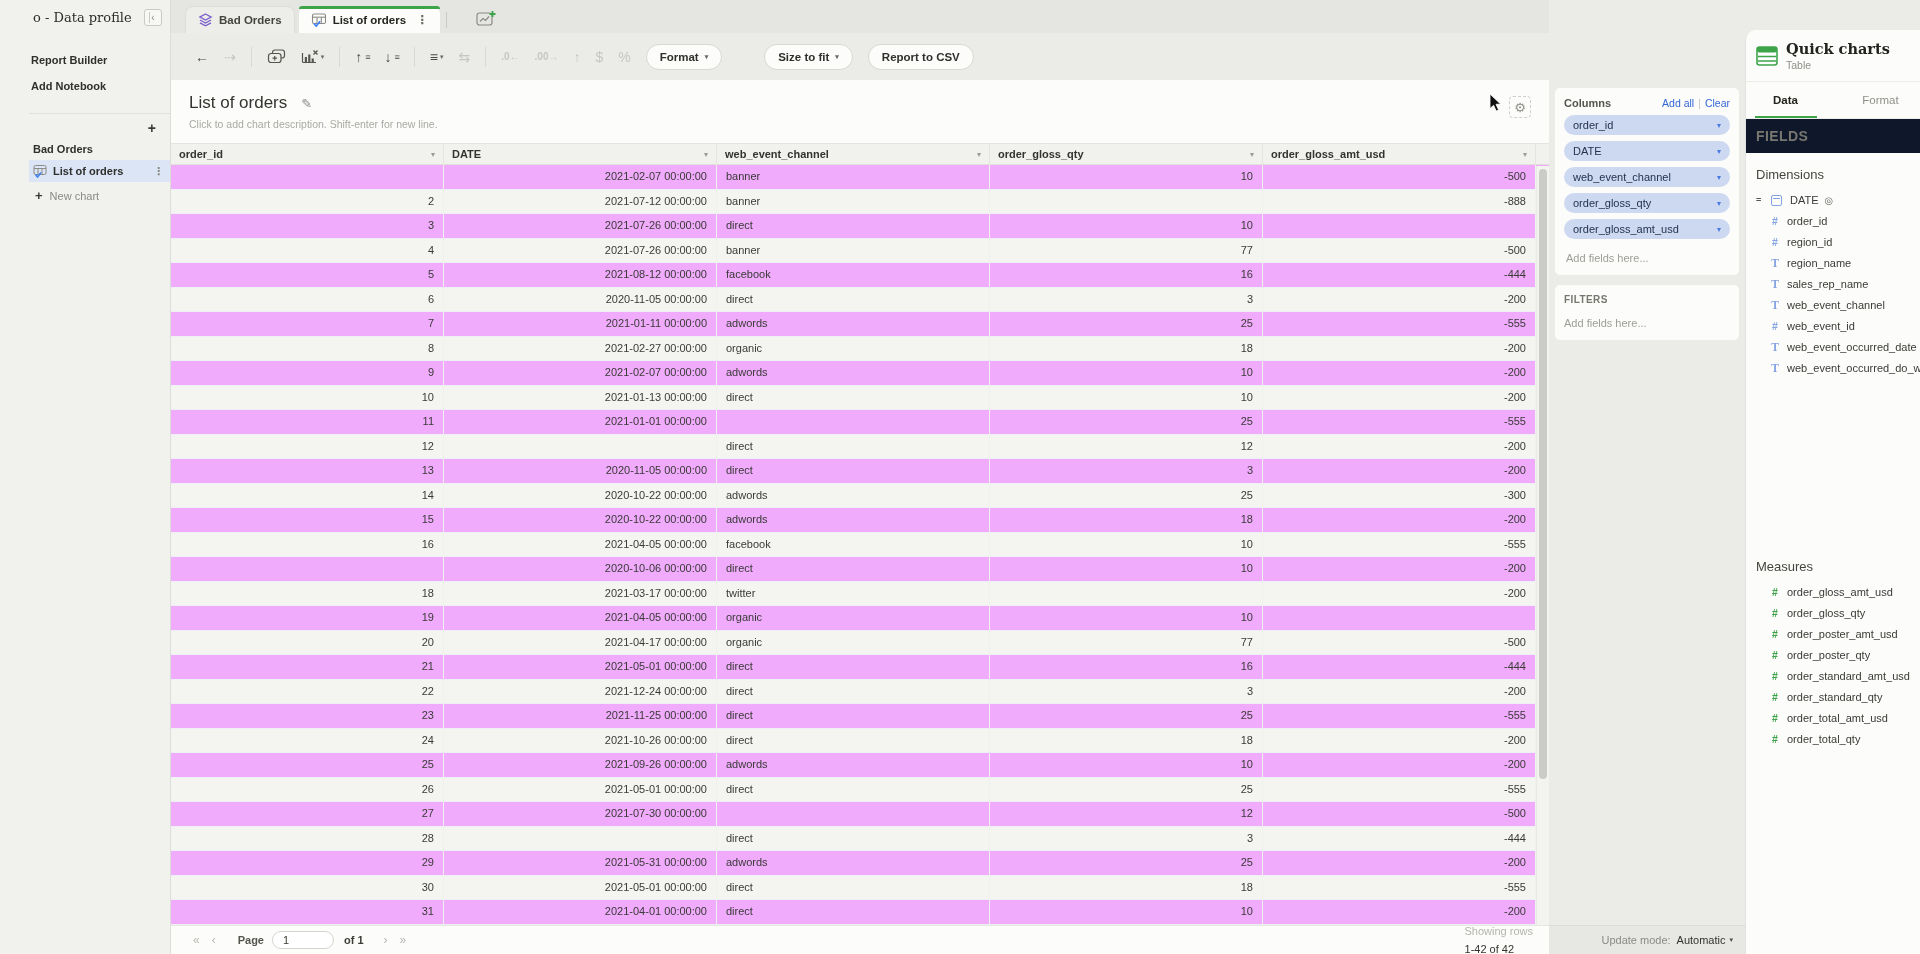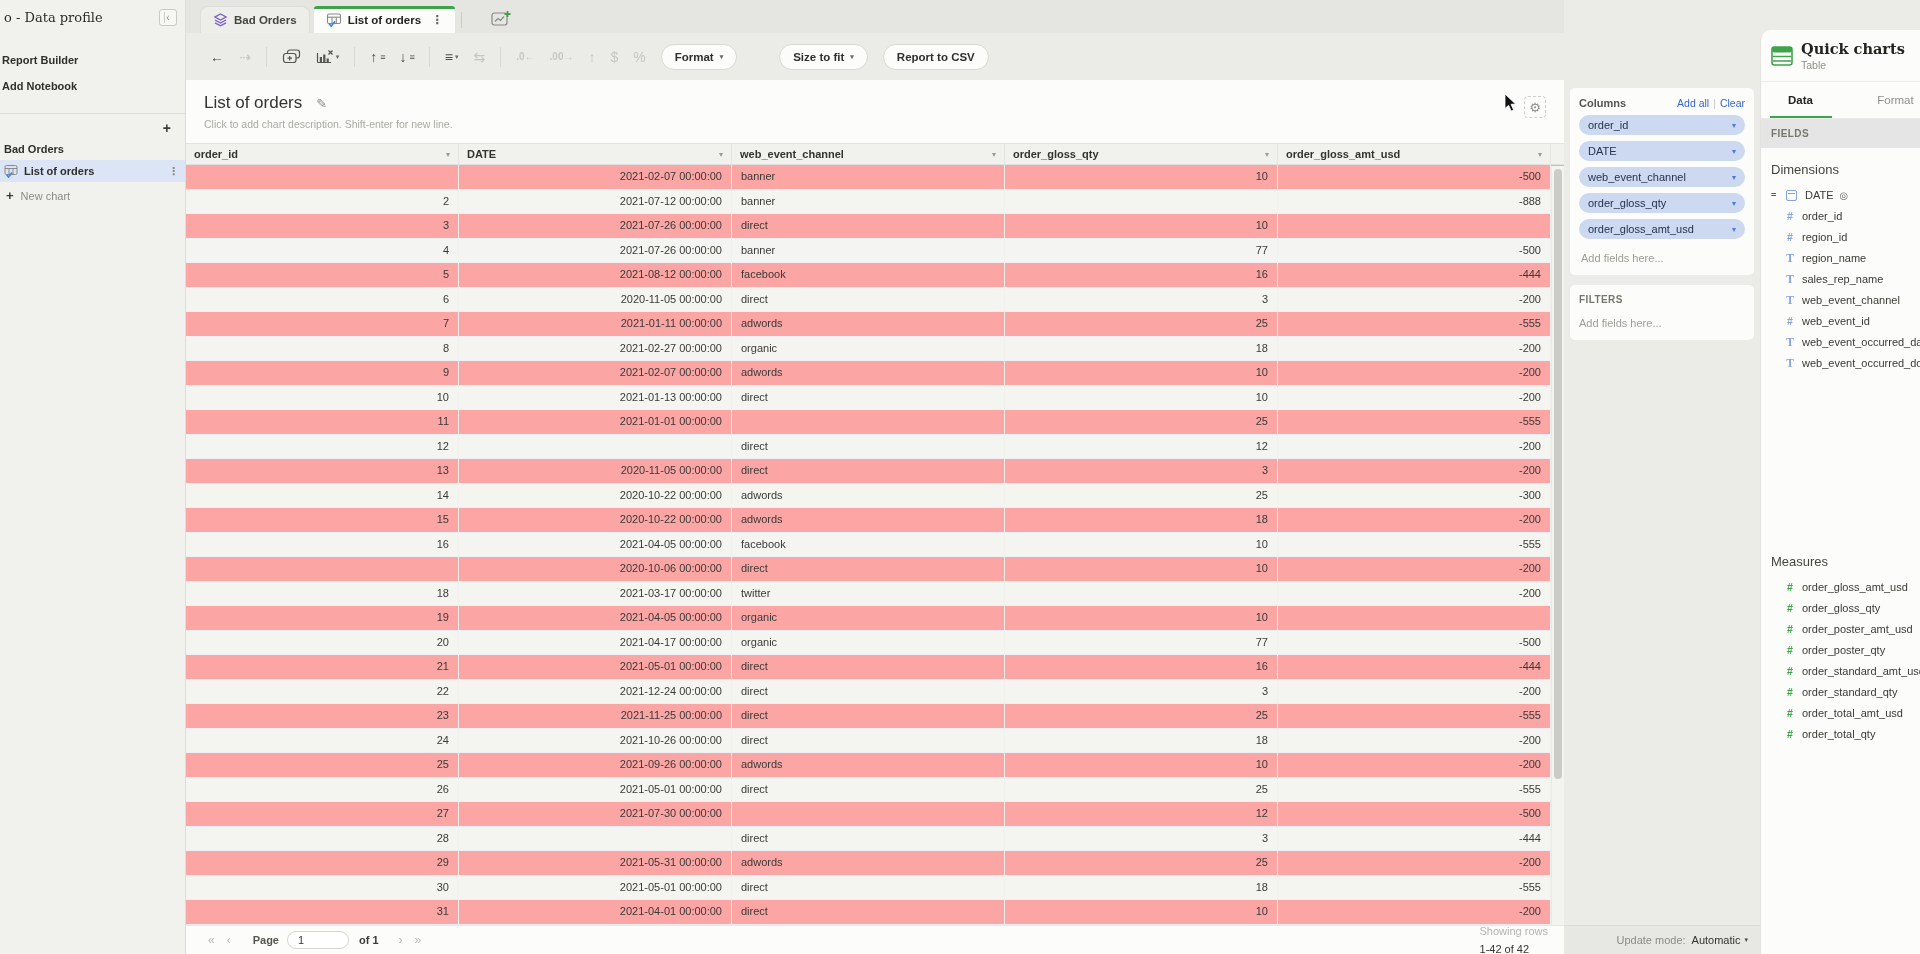--- a/index.html
+++ b/index.html
@@ -1,21 +1,21 @@
 <!DOCTYPE html>
 <html><head>
 <meta charset="utf-8">
 <style>
   * { margin:0; padding:0; box-sizing:border-box; }
   html,body { width:1920px; height:954px; overflow:hidden; }
   body { font-family:"Liberation Sans","DejaVu Sans",sans-serif; background:#eaeae7; color:#3a3a36; }
   .app { display:flex; width:1920px; height:954px; }
 
   
-  .sidebar { width:186px; background:#f1f1ee; border-right:1px solid #dcdcd8; position:relative; flex:none; }
+  .sidebar { width:171px; background:#f1f1ee; border-right:1px solid #dcdcd8; position:relative; flex:none;padding-left:29px; }
   .wb-title { font-family:"DejaVu Serif","Liberation Serif",serif; font-size:13px; color:#2c2c28; padding:10px 0 0 4px; white-space:nowrap; }
   .collapse-btn { position:absolute; top:9px; right:8px; width:18px; height:17px; border:1px solid #c9c9c5; border-radius:3px; background:#f7f7f4; color:#8a8a86; font-size:10px; display:flex; align-items:center; justify-content:center; }
   .collapse-btn::before { content:""; position:absolute; left:4px; top:2px; bottom:2px; width:1px; background:#c9c9c5; }
   .nav-list { margin-top:22px; }
   .nav-item { font-size:11px; font-weight:700; color:#2f2f2b; padding:7px 10px 7px 2px; cursor:pointer; }
   .side-divider { height:1px; background:#e0e0dc; margin:14px 0 0 0; }
   .section-row { display:flex; justify-content:flex-end; padding:8px 14px 4px 2px; }
   .section-plus { font-size:14px; color:#3a3a36; font-weight:700; line-height:12px; }
   .page-row { display:flex; align-items:center; height:22px; padding:0 6px 0 2px; font-size:11px; font-weight:700; color:#2f2f2b; cursor:pointer; }
   .page-row.selected { background:#dbe5f5; }
@@ -55,21 +55,21 @@
   .chart-title { font-size:17px; font-weight:500; color:#33332f; }
   .pencil { color:#8a8a86; font-size:13px; cursor:pointer; }
   .chart-desc { font-size:10.5px; color:#a9a9a4; margin-top:5px; cursor:text; }
   .gear-btn { position:absolute; top:16px; right:18px; width:22px; height:22px; border:1px dashed #cfcfcb; border-radius:4px; display:flex; align-items:center; justify-content:center; color:#8f8f8b; font-size:13px; cursor:pointer; }
   .cursor-arrow { position:absolute; top:14px; right:46px; pointer-events:none; }
 
   .table-wrap { flex:1; position:relative; flex:none; }
   .grid-head { display:grid; grid-template-columns:repeat(5,273px); height:22px; background:#f1f1ee; border-top:1px solid #e3e3df; border-bottom:1px solid #e0e0dc; }
   .h-cell { display:flex; align-items:center; padding:0 8px; font-size:11px; font-weight:700; color:#33332f; border-right:1px solid #e4e4e0; cursor:pointer; }
   .h-caret { margin-left:auto; font-size:8px; color:#9a9a96; }
-  .t-row { display:grid; grid-template-columns:repeat(5,273px); height:24.5px; border-bottom:1px solid #eef0f6; background:#fca5a5; cursor:default; }
+  .t-row { display:grid; grid-template-columns:repeat(5,273px); height:24.5px; border-bottom:1px solid #eef0f6; background:#f0abfc; cursor:default; }
   .t-row:nth-child(even) { background:#f4f4f0; }
   .t-cell { font-size:11px; color:#3a3a36; line-height:23.5px; padding:0 9px; border-right:1px solid #f0f0ec; overflow:hidden; white-space:nowrap; }
   .t-cell:nth-child(1), .t-cell:nth-child(2), .t-cell:nth-child(4), .t-cell:nth-child(5) { text-align:right; }
   .v-scrollbar { position:absolute; top:23px; right:0; bottom:0; width:13px; background:#f3f3ef; border-left:1px solid #e8e8e4; }
   .v-thumb { position:absolute; top:3px; left:2px; width:8px; height:610px; background:#cbcbc7; border-radius:4px; }
 
   .bottom-bar { height:29px; border-top:1px solid #e6e6e2; background:#fcfcfa; display:flex; align-items:center; padding:0 16px; flex:none; font-size:11px; }
   .pg-nav { color:#b8b8b4; font-size:12px; margin:0 6px; cursor:default; }
   .pg-label { color:#55554f; font-weight:700; margin:0 8px 0 16px; }
   .pg-input { width:62px; height:18px; border:1px solid #d5d5d1; border-radius:9px; background:#fff; font-size:11px; color:#3a3a36; padding:0 10px; font-family:inherit; }
@@ -100,21 +100,21 @@
   .fields-col { width:175px; flex:none; background:#ebebe8; display:flex; flex-direction:column; }
   .fields-body { margin-top:30px; background:#fcfcfa; border-radius:10px 0 0 0; flex:1; border-left:1px solid #e2e2de; display:flex; flex-direction:column; overflow:hidden; }
   .qc-header { display:flex; align-items:center; gap:8px; padding:11px 10px 10px 10px; border-bottom:1px solid #ececE8; border-bottom:1px solid #ecece8; }
   .qc-texts { line-height:1.15; }
   .qc-title { font-family:"DejaVu Serif","Liberation Serif",serif; font-size:14.5px; font-weight:700; color:#23231f; }
   .qc-sub { font-size:10.5px; color:#8f8f8b; margin-top:1px; }
   .qc-tabs { display:flex; height:37px; border-bottom:1px solid #ecece8;gap:16px; }
   .qc-tab { flex:1; display:flex; align-items:center; justify-content:center; font-size:11.5px; color:#8f8f8b; position:relative; cursor:pointer; }
   .qc-tab.active { color:#23231f; font-weight:700; }
   .qc-tab.active::after { content:""; position:absolute; bottom:0; left:50%; transform:translateX(-50%); width:62px; height:2px; background:#3da44a; }
-  .fields-band { background:#e5e5e5; font-size:10px; font-weight:700; letter-spacing:.4px; color:#77776f; padding:9px 10px; }
+  .fields-band { background:#0f172a; font-size:14px; font-weight:700; letter-spacing:.4px; color:#77776f; padding:9px 10px; }
   .flist { padding-top:10px; }
   .flist-label { font-size:13px; color:#45453f; padding:4px 10px 8px 10px; }
   .f-row { display:flex; align-items:center; height:21px; padding-left:22px; font-size:11px; color:#3a3a36; white-space:nowrap; overflow:hidden; cursor:grab; }
   .f-icon { width:14px; flex:none; text-align:center; font-weight:700; font-size:10.5px; margin-right:5px; }
   .f-icon.number::before { content:"#"; color:#85a3e3; }
   .f-icon.text::before { content:"T"; color:#85a3e3; font-family:"Liberation Serif",serif; font-size:11.5px; }
   .f-icon.measure::before { content:"#"; color:#3da44a; }
   .f-icon.date { width:11px; height:11px; border:1.3px solid #85a3e3; border-radius:2px; position:relative; margin:0 8px 0 3px; }
   .f-icon.date::before { content:""; position:absolute; left:1px; right:1px; top:2px; height:1.3px; background:#85a3e3; }
   .f-row .date-eq { display:none; }

